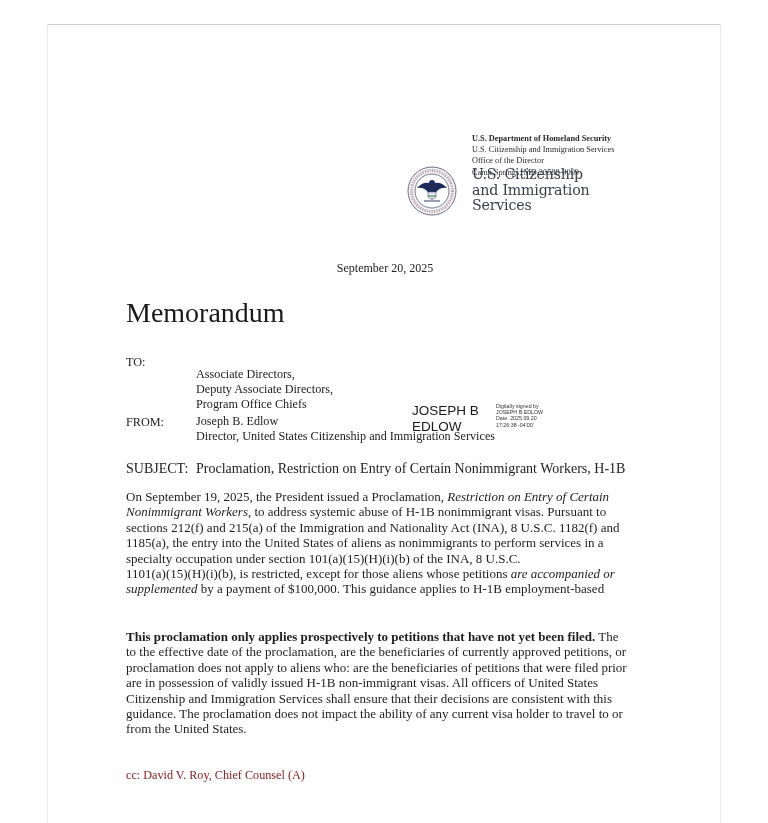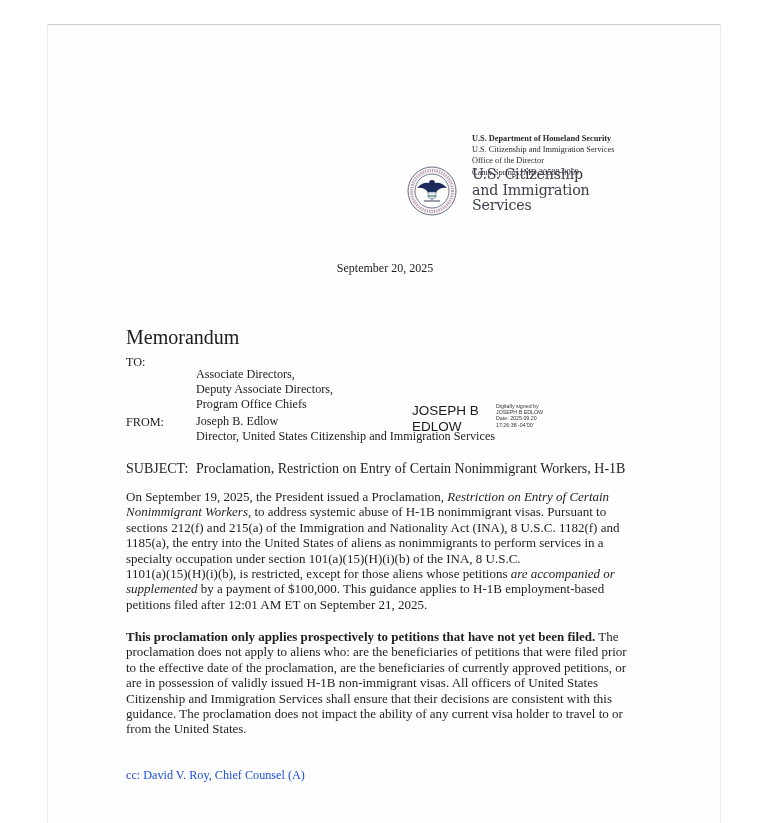--- a/index.html
+++ b/index.html
@@ -63,23 +63,22 @@
       width: 674px;
       top: 236px;
       text-align: center;
       font-size: 12px;
       color: #222;
     }
 
     .memo-title {
       left: 78px;
       top: 272px;
-      font-size: 20px;
+      font-size: 28px;
       color: #1a1a1a;
-      margin-top: 29px;
     }
 
     .field-label {
       font-size: 12.2px;
       color: #222;
     }
     .field-value {
       font-size: 12.2px;
       line-height: 15.2px;
       color: #222;
@@ -128,21 +127,21 @@
     .para1 { top: 464px; }
     .para2 { top: 604px; }
     .para .line { display: block; white-space: nowrap; }
     .para i { font-style: italic; }
     .para b { font-weight: bold; }
 
     .cc {
       left: 78px;
       top: 743px;
       font-size: 12.2px;
-      color: #1d4ed8;
+      color: #7f1d1d;
       white-space: nowrap;
     }
   </style>
 </head>
 <body>
 
 <div class="page">
 
   <div class="abs lh-address">
     <div class="bold">U.S. Department of Homeland Security</div>
@@ -203,27 +202,26 @@
   </div>
 
   <div class="abs para para1">
     <span class="line"><span>On September 19, 2025, the President issued a Proclamation, </span><i>Restriction on Entry of Certain</i></span>
     <span class="line"><i>Nonimmigrant Workers</i><span>, to address systemic abuse of H-1B nonimmigrant visas.  Pursuant to</span></span>
     <span class="line">sections 212(f) and 215(a) of the Immigration and Nationality Act (INA), 8 U.S.C. 1182(f) and</span>
     <span class="line">1185(a), the entry into the United States of aliens as nonimmigrants to perform services in a</span>
     <span class="line">specialty occupation under section 101(a)(15)(H)(i)(b) of the INA, 8 U.S.C.</span>
     <span class="line"><span>1101(a)(15)(H)(i)(b), is restricted, except for those aliens whose petitions </span><i>are accompanied or</i></span>
     <span class="line"><i>supplemented</i><span> by a payment of $100,000.  This guidance applies to H-1B employment-based</span></span>
-    <span class="line">petitions filed after 12:01 AM ET on September 21, 2025.</span>
   </div>
 
   <div class="abs para para2">
     <span class="line"><b>This proclamation only applies prospectively to petitions that have not yet been filed.</b><span> The</span></span>
+    <span class="line">to the effective date of the proclamation, are the beneficiaries of currently approved petitions, or</span>
     <span class="line">proclamation does not apply to aliens who: are the beneficiaries of petitions that were filed prior</span>
-    <span class="line">to the effective date of the proclamation, are the beneficiaries of currently approved petitions, or</span>
     <span class="line">are in possession of validly issued H-1B non-immigrant visas. All officers of United States</span>
     <span class="line">Citizenship and Immigration Services shall ensure that their decisions are consistent with this</span>
     <span class="line">guidance. The proclamation does not impact the ability of any current visa holder to travel to or</span>
     <span class="line">from the United States.</span>
   </div>
 
   <div class="abs cc">cc: David V. Roy, Chief Counsel (A)</div>
 </div>
 
 </body></html>

